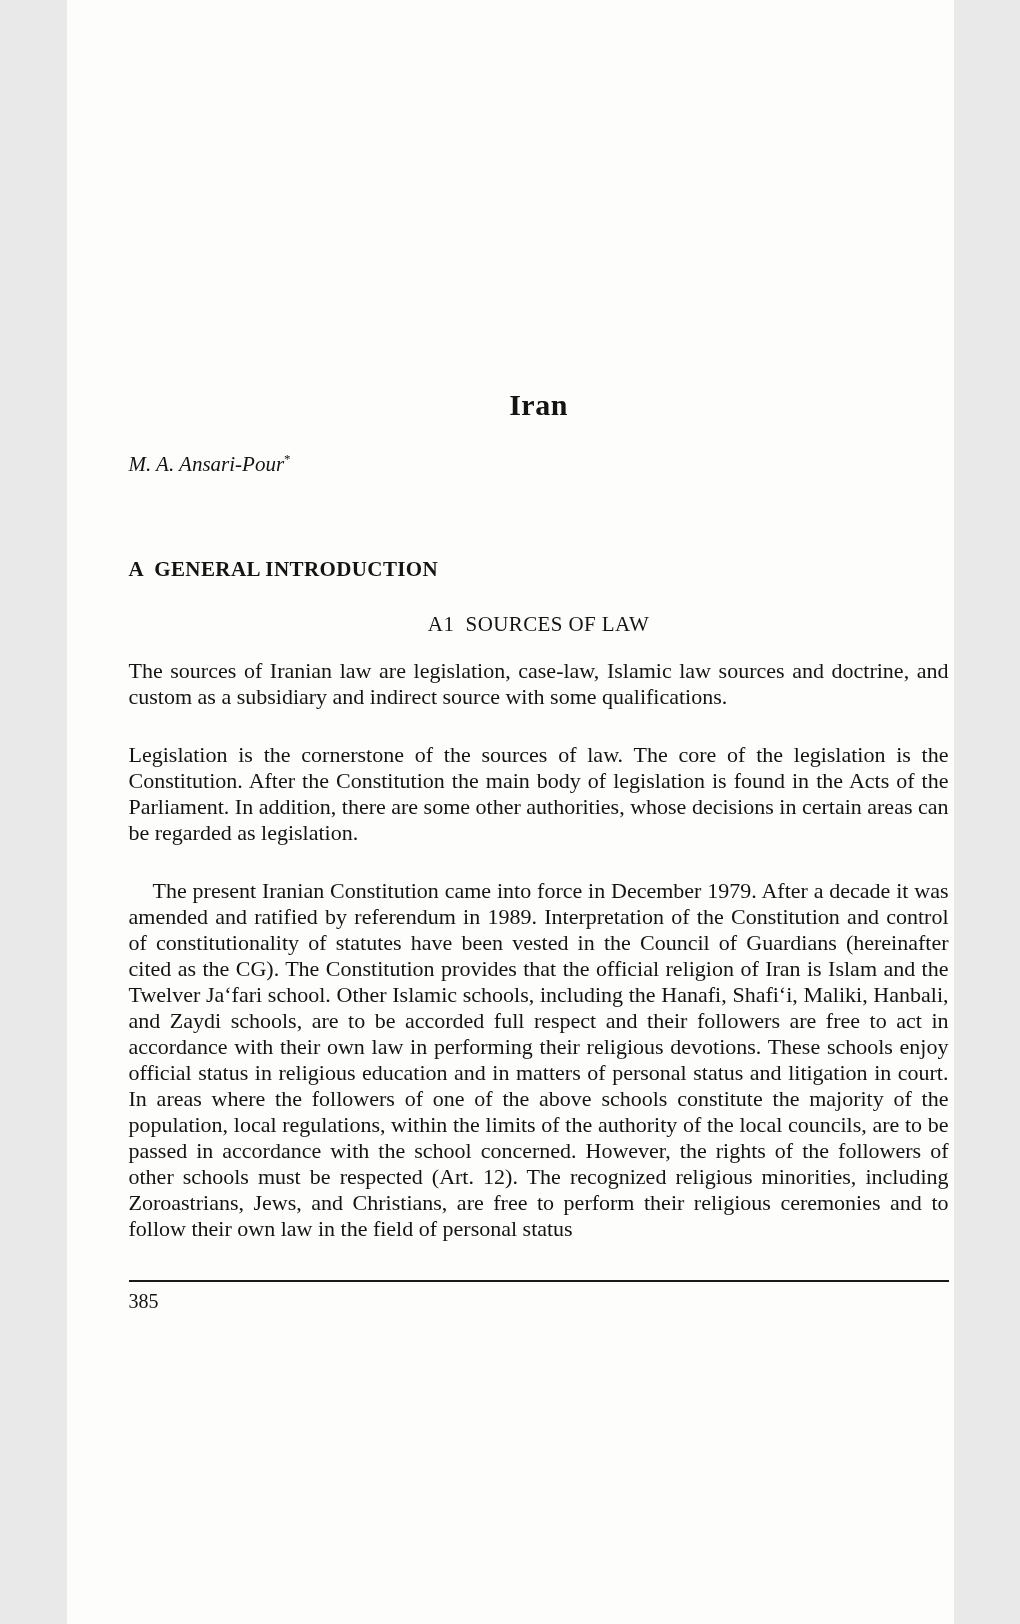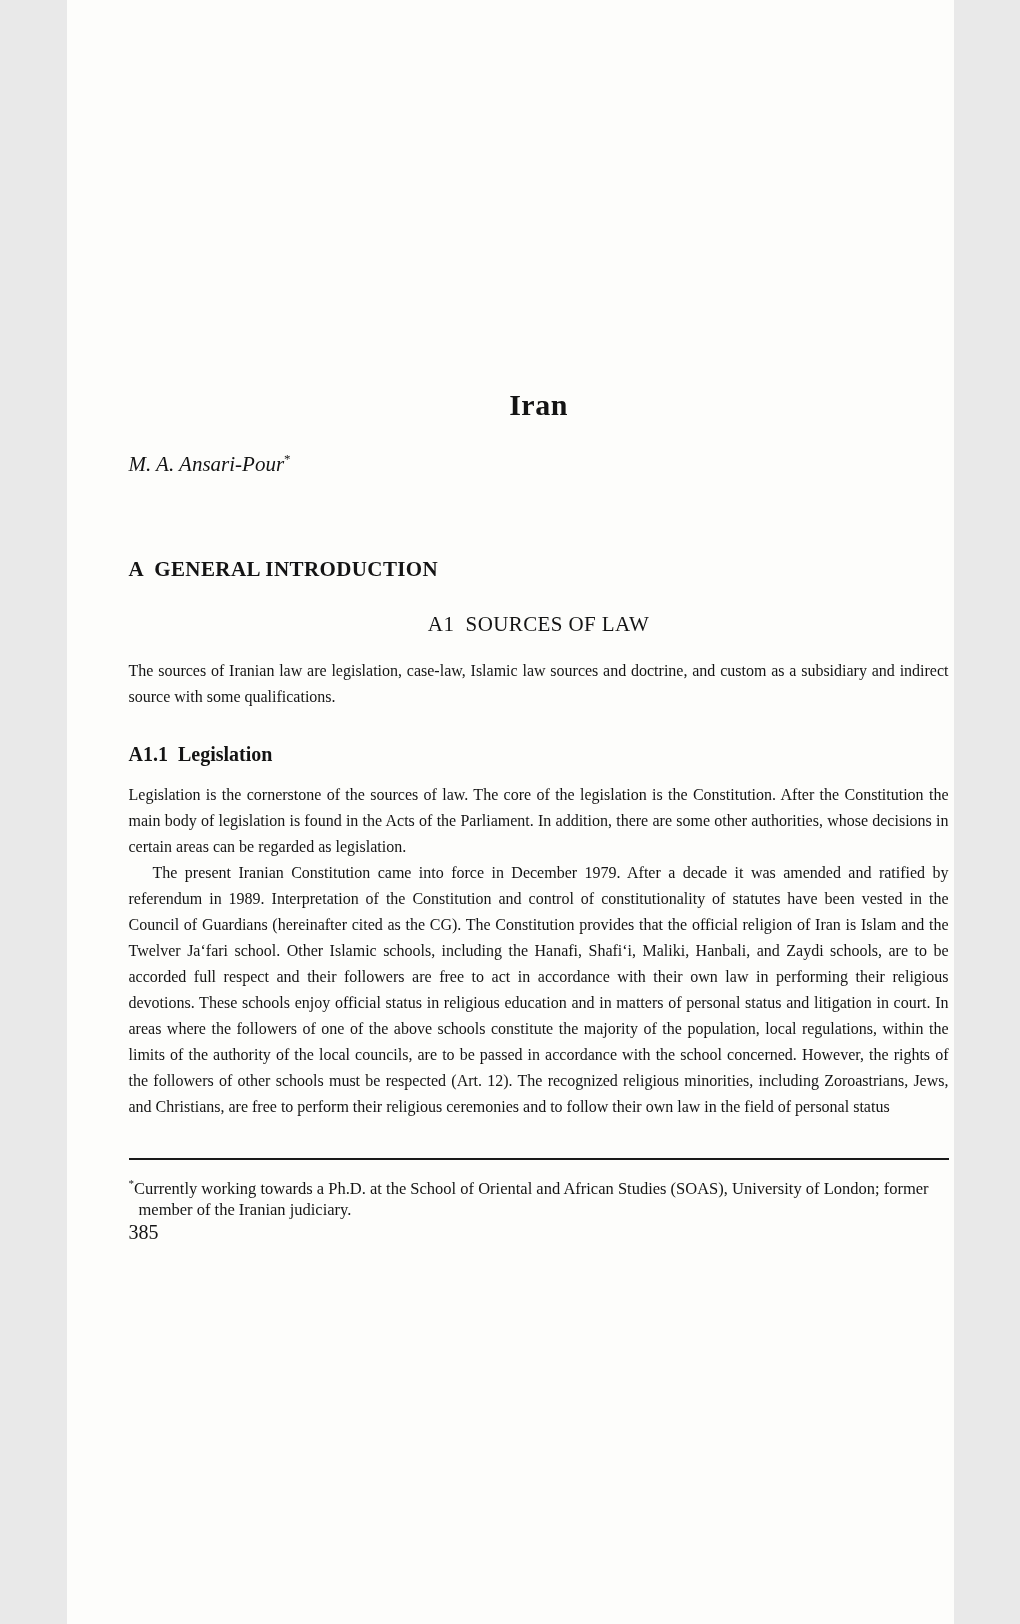--- a/index.html
+++ b/index.html
@@ -55,37 +55,38 @@
   }
   .subsection-heading {
     text-align: center;
     font-size: 21px;
     letter-spacing: 0.4px;
     margin: 0 0 20px 0;
     white-space: pre-wrap;
     line-height: 1.2;
   }
   .body-text {
-    font-size: 16px;
+    font-size: 22px;
     line-height: 26px;
     text-align: justify;
     margin: 0;
   }
   .intro-paragraph {
     margin-bottom: 32px;
   }
   .subheading {
     font-size: 20px;
     font-weight: bold;
     margin: 0 0 16px 0;
     white-space: pre-wrap;
     line-height: 1.2;
   }
   .paragraph-indent {
     text-indent: 24px;
+    margin-top: 32px;
   }
   .footnote-rule {
     margin-top: 38px;
     width: 820px;
     height: 0;
     border: none;
     border-top: 2px solid #1a1a1a;
   }
   .footnote {
     margin-top: 12px;
@@ -112,26 +113,24 @@
     <h1 class="title">Iran</h1>
 
     <div class="author"><span>M. A. Ansari-Pour</span><sup>*</sup></div>
 
     <div class="section-heading">A  GENERAL INTRODUCTION</div>
 
     <div class="subsection-heading">A1  SOURCES OF LAW</div>
 
     <p class="body-text intro-paragraph">The sources of Iranian law are legislation, case-law, Islamic law sources and doctrine, and custom as a subsidiary and indirect source with some qualifications.</p>
 
-    <div class="subheading">A1.1  Legislation</div>
 
     <p class="body-text">Legislation is the cornerstone of the sources of law. The core of the legislation is the Constitution. After the Constitution the main body of legislation is found in the Acts of the Parliament. In addition, there are some other authorities, whose decisions in certain areas can be regarded as legislation.</p>
 
     <p class="body-text paragraph-indent">The present Iranian Constitution came into force in December 1979. After a decade it was amended and ratified by referendum in 1989. Interpretation of the Constitution and control of constitutionality of statutes have been vested in the Council of Guardians (hereinafter cited as the CG). The Constitution provides that the official religion of Iran is Islam and the Twelver Ja‘fari school. Other Islamic schools, including the Hanafi, Shafi‘i, Maliki, Hanbali, and Zaydi schools, are to be accorded full respect and their followers are free to act in accordance with their own law in performing their religious devotions. These schools enjoy official status in religious education and in matters of personal status and litigation in court. In areas where the followers of one of the above schools constitute the majority of the population, local regulations, within the limits of the authority of the local councils, are to be passed in accordance with the school concerned. However, the rights of the followers of other schools must be respected (Art. 12). The recognized religious minorities, including Zoroastrians, Jews, and Christians, are free to perform their religious ceremonies and to follow their own law in the field of personal status</p>
 
     <hr class="footnote-rule">
 
-    <div class="footnote"><sup>*</sup><span>Currently working towards a Ph.D. at the School of Oriental and African Studies (SOAS), University of London; former member of the Iranian judiciary.</span></div>
 
     <div class="page-number">385</div>
 
   </div>
 </div>
 
 </body></html>

